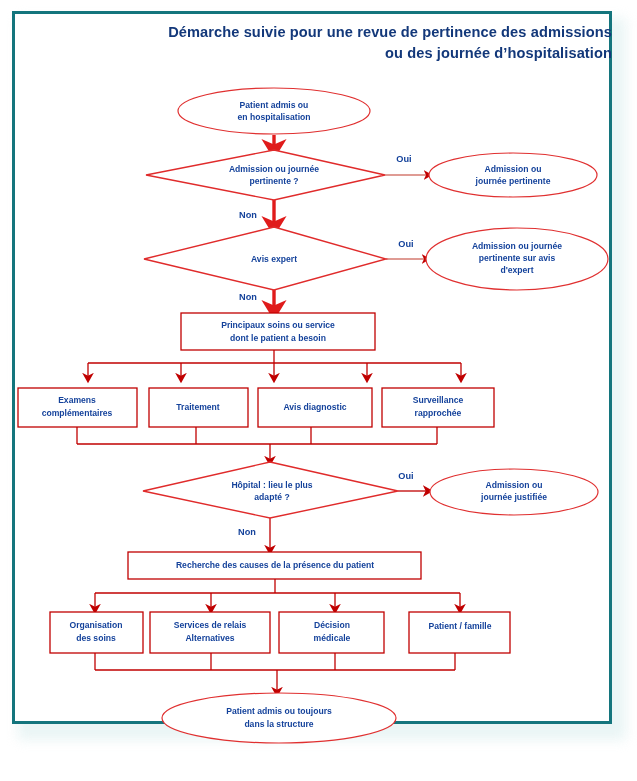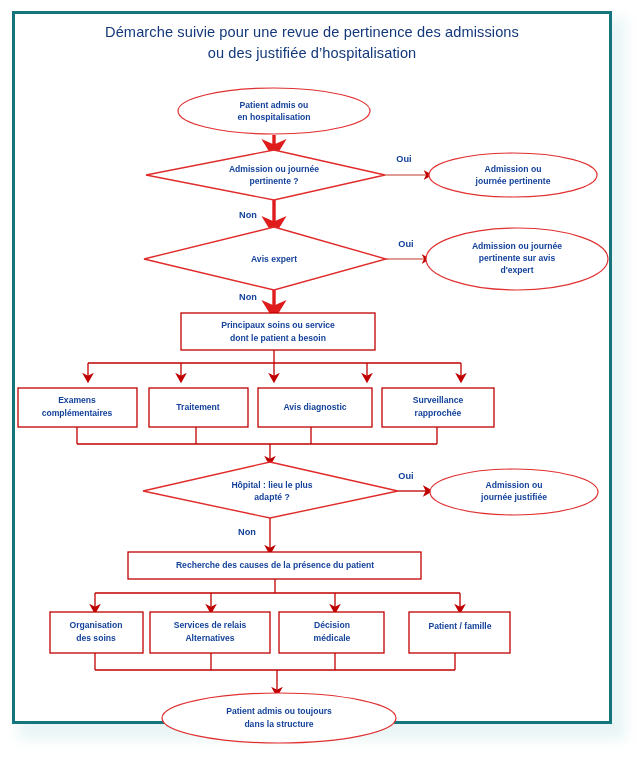--- a/index.html
+++ b/index.html
@@ -35,24 +35,24 @@
     height: 713px;
     box-sizing: border-box;
     border: 3px solid #14757d;
     background: #ffffff;
   }
   #title {
     position: absolute;
     left: 12px;
     top: 22px;
     width: 600px;
-    text-align: center;
+    text-align: right;
     color: #13387a;
     font-size: 14.6px;
-    font-weight: normal;
+    font-weight: bold;
     line-height: 21px;
     letter-spacing: 0.1px;
   }
   #chart {
     position: absolute;
     left: 0;
     top: 0;
   }
   svg text {
     fill: #14429b;
@@ -99,21 +99,21 @@
 </head>
 <body>
 
 <div id="page">
 
   <div id="frame-shadow"></div>
   <div id="frame"></div>
 
   <div id="title">
     <div>Démarche suivie pour une revue de pertinence des admissions</div>
-    <div>ou des justifiée d’hospitalisation</div>
+    <div>ou des journée d’hospitalisation</div>
   </div>
 
   <svg id="chart" width="637" height="781" viewBox="0 0 637 781">
 
     <defs>
       <marker id="arrThick" markerWidth="9" markerHeight="9" refX="3.2" refY="4.5" orient="auto" markerUnits="strokeWidth">
         <path d="M0,0.8 L6,4.5 L0,8.2 L1.6,4.5 Z" fill="#e01b1b"></path>
       </marker>
       <marker id="arrThin" markerWidth="11" markerHeight="11" refX="4" refY="5.5" orient="auto" markerUnits="strokeWidth">
         <path d="M0,1 L8,5.5 L0,10 L2.2,5.5 Z" fill="#c00000"></path>

